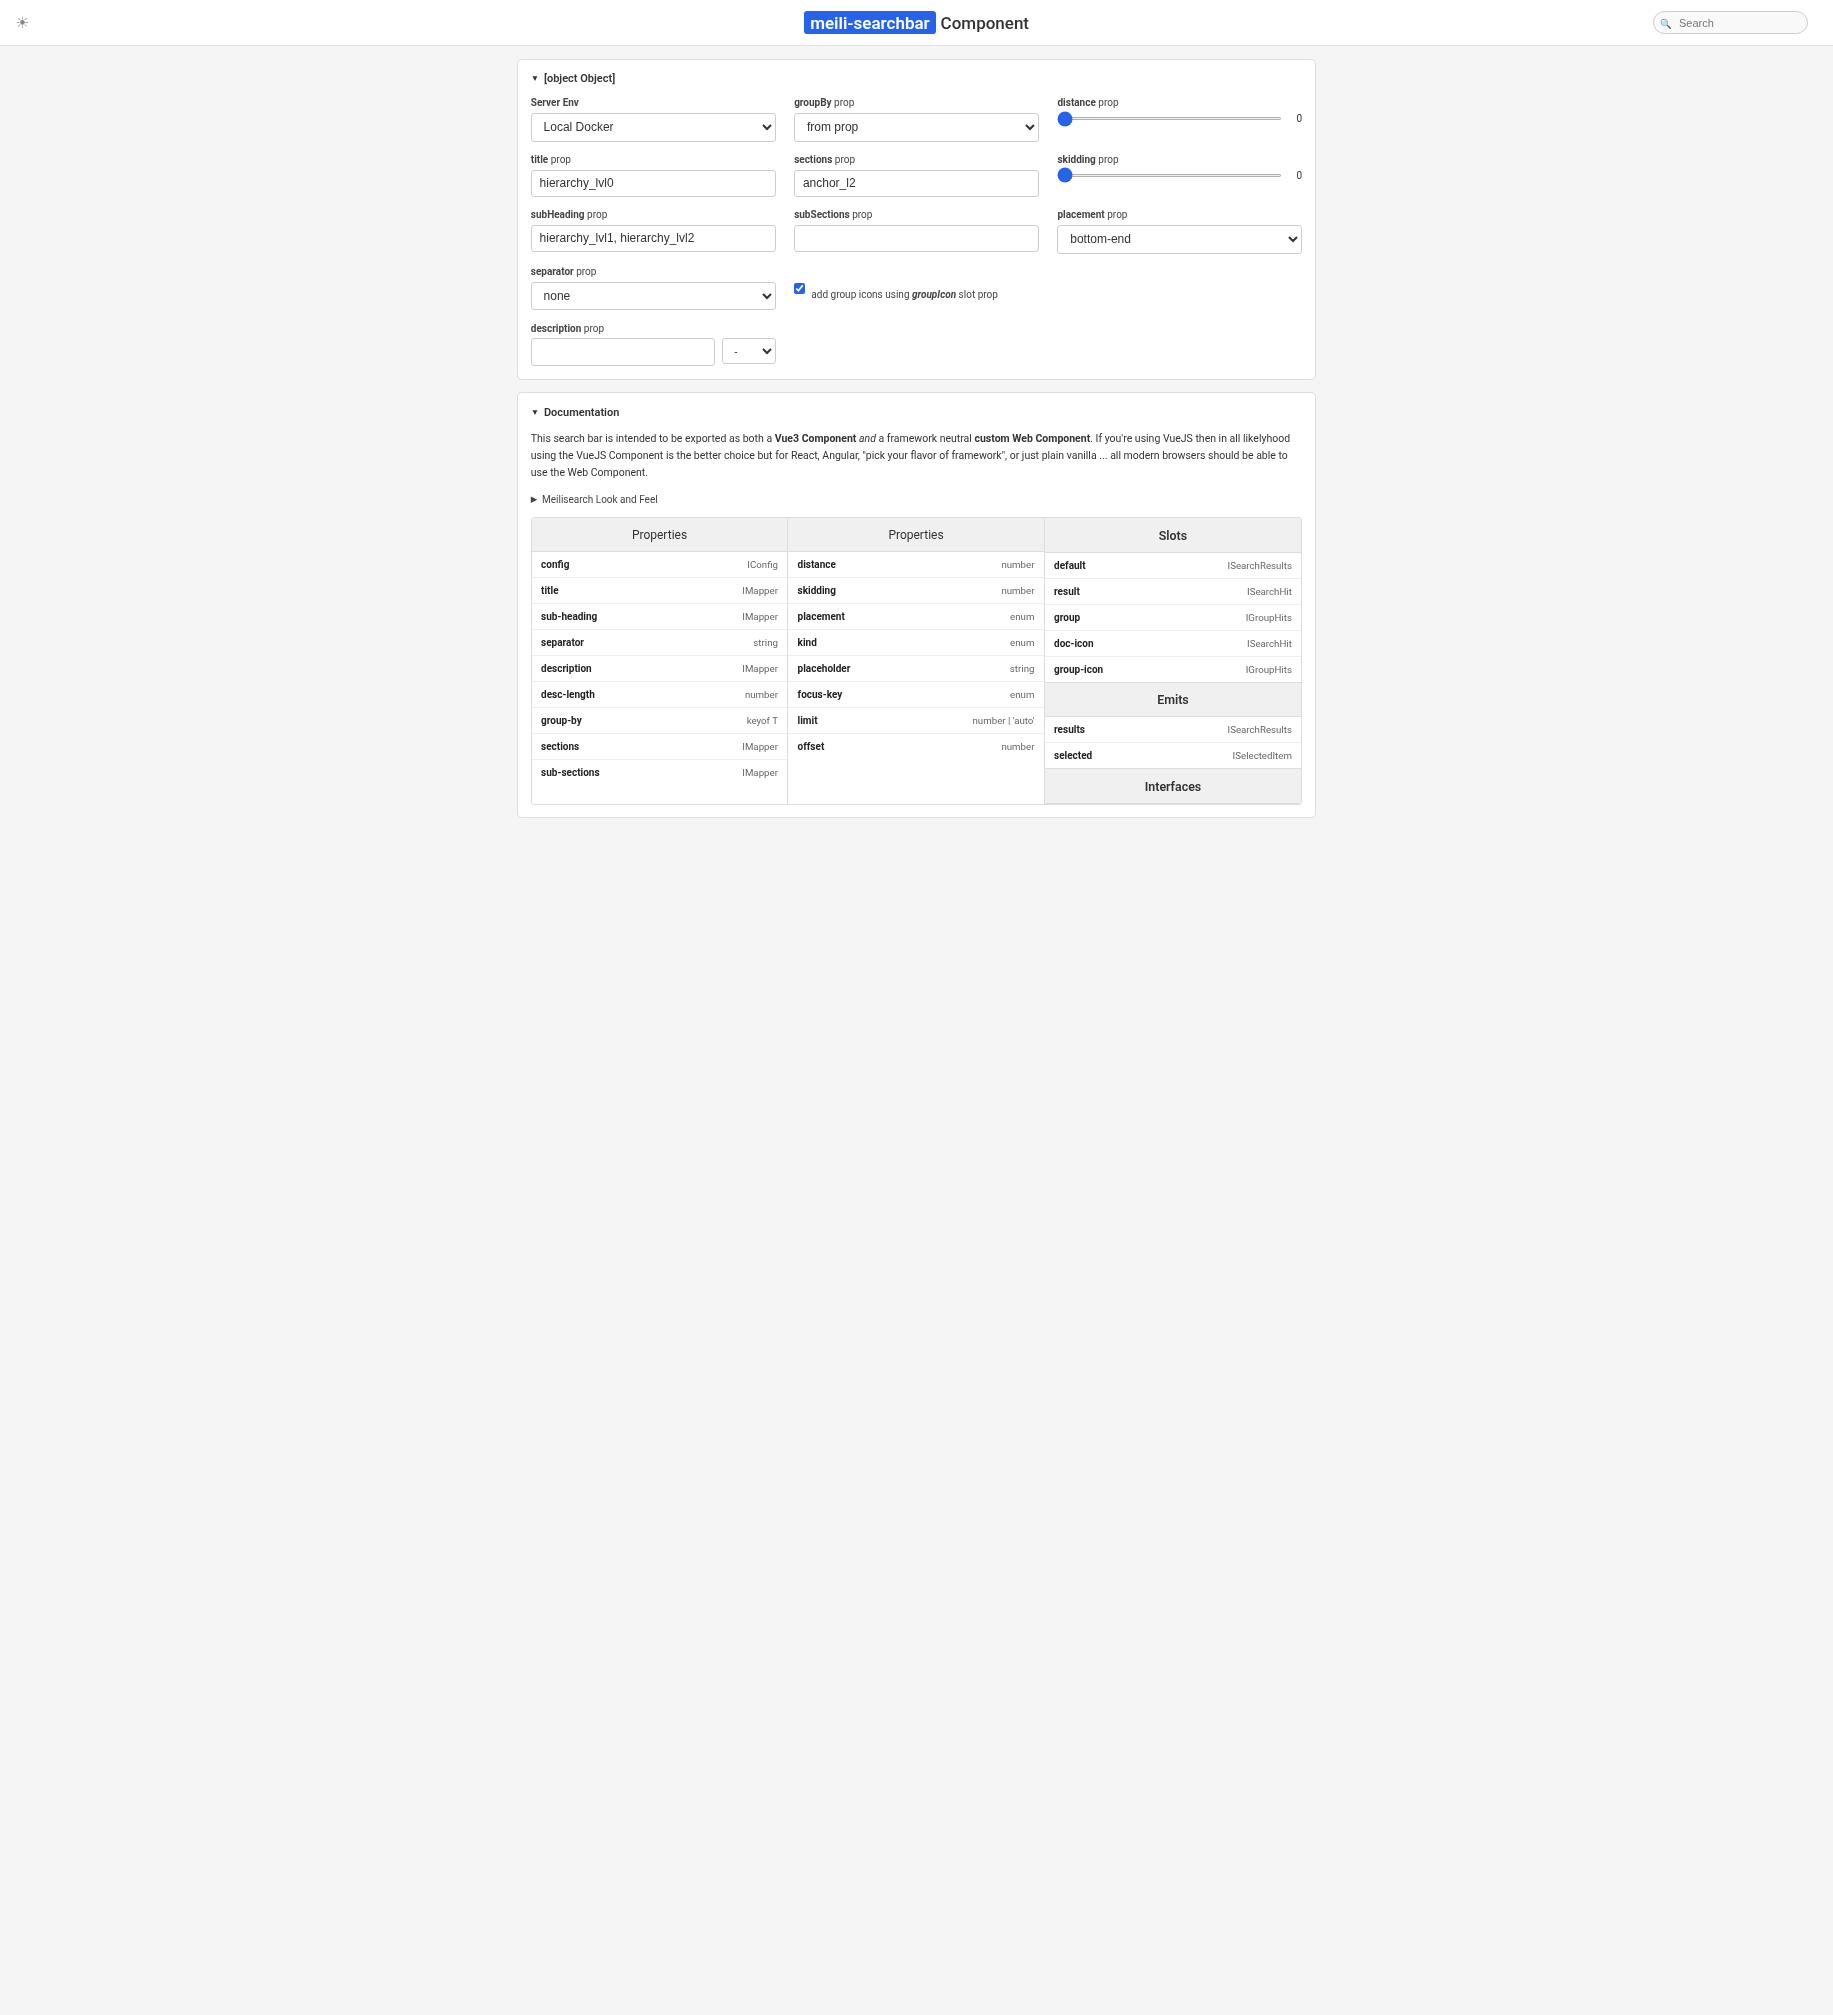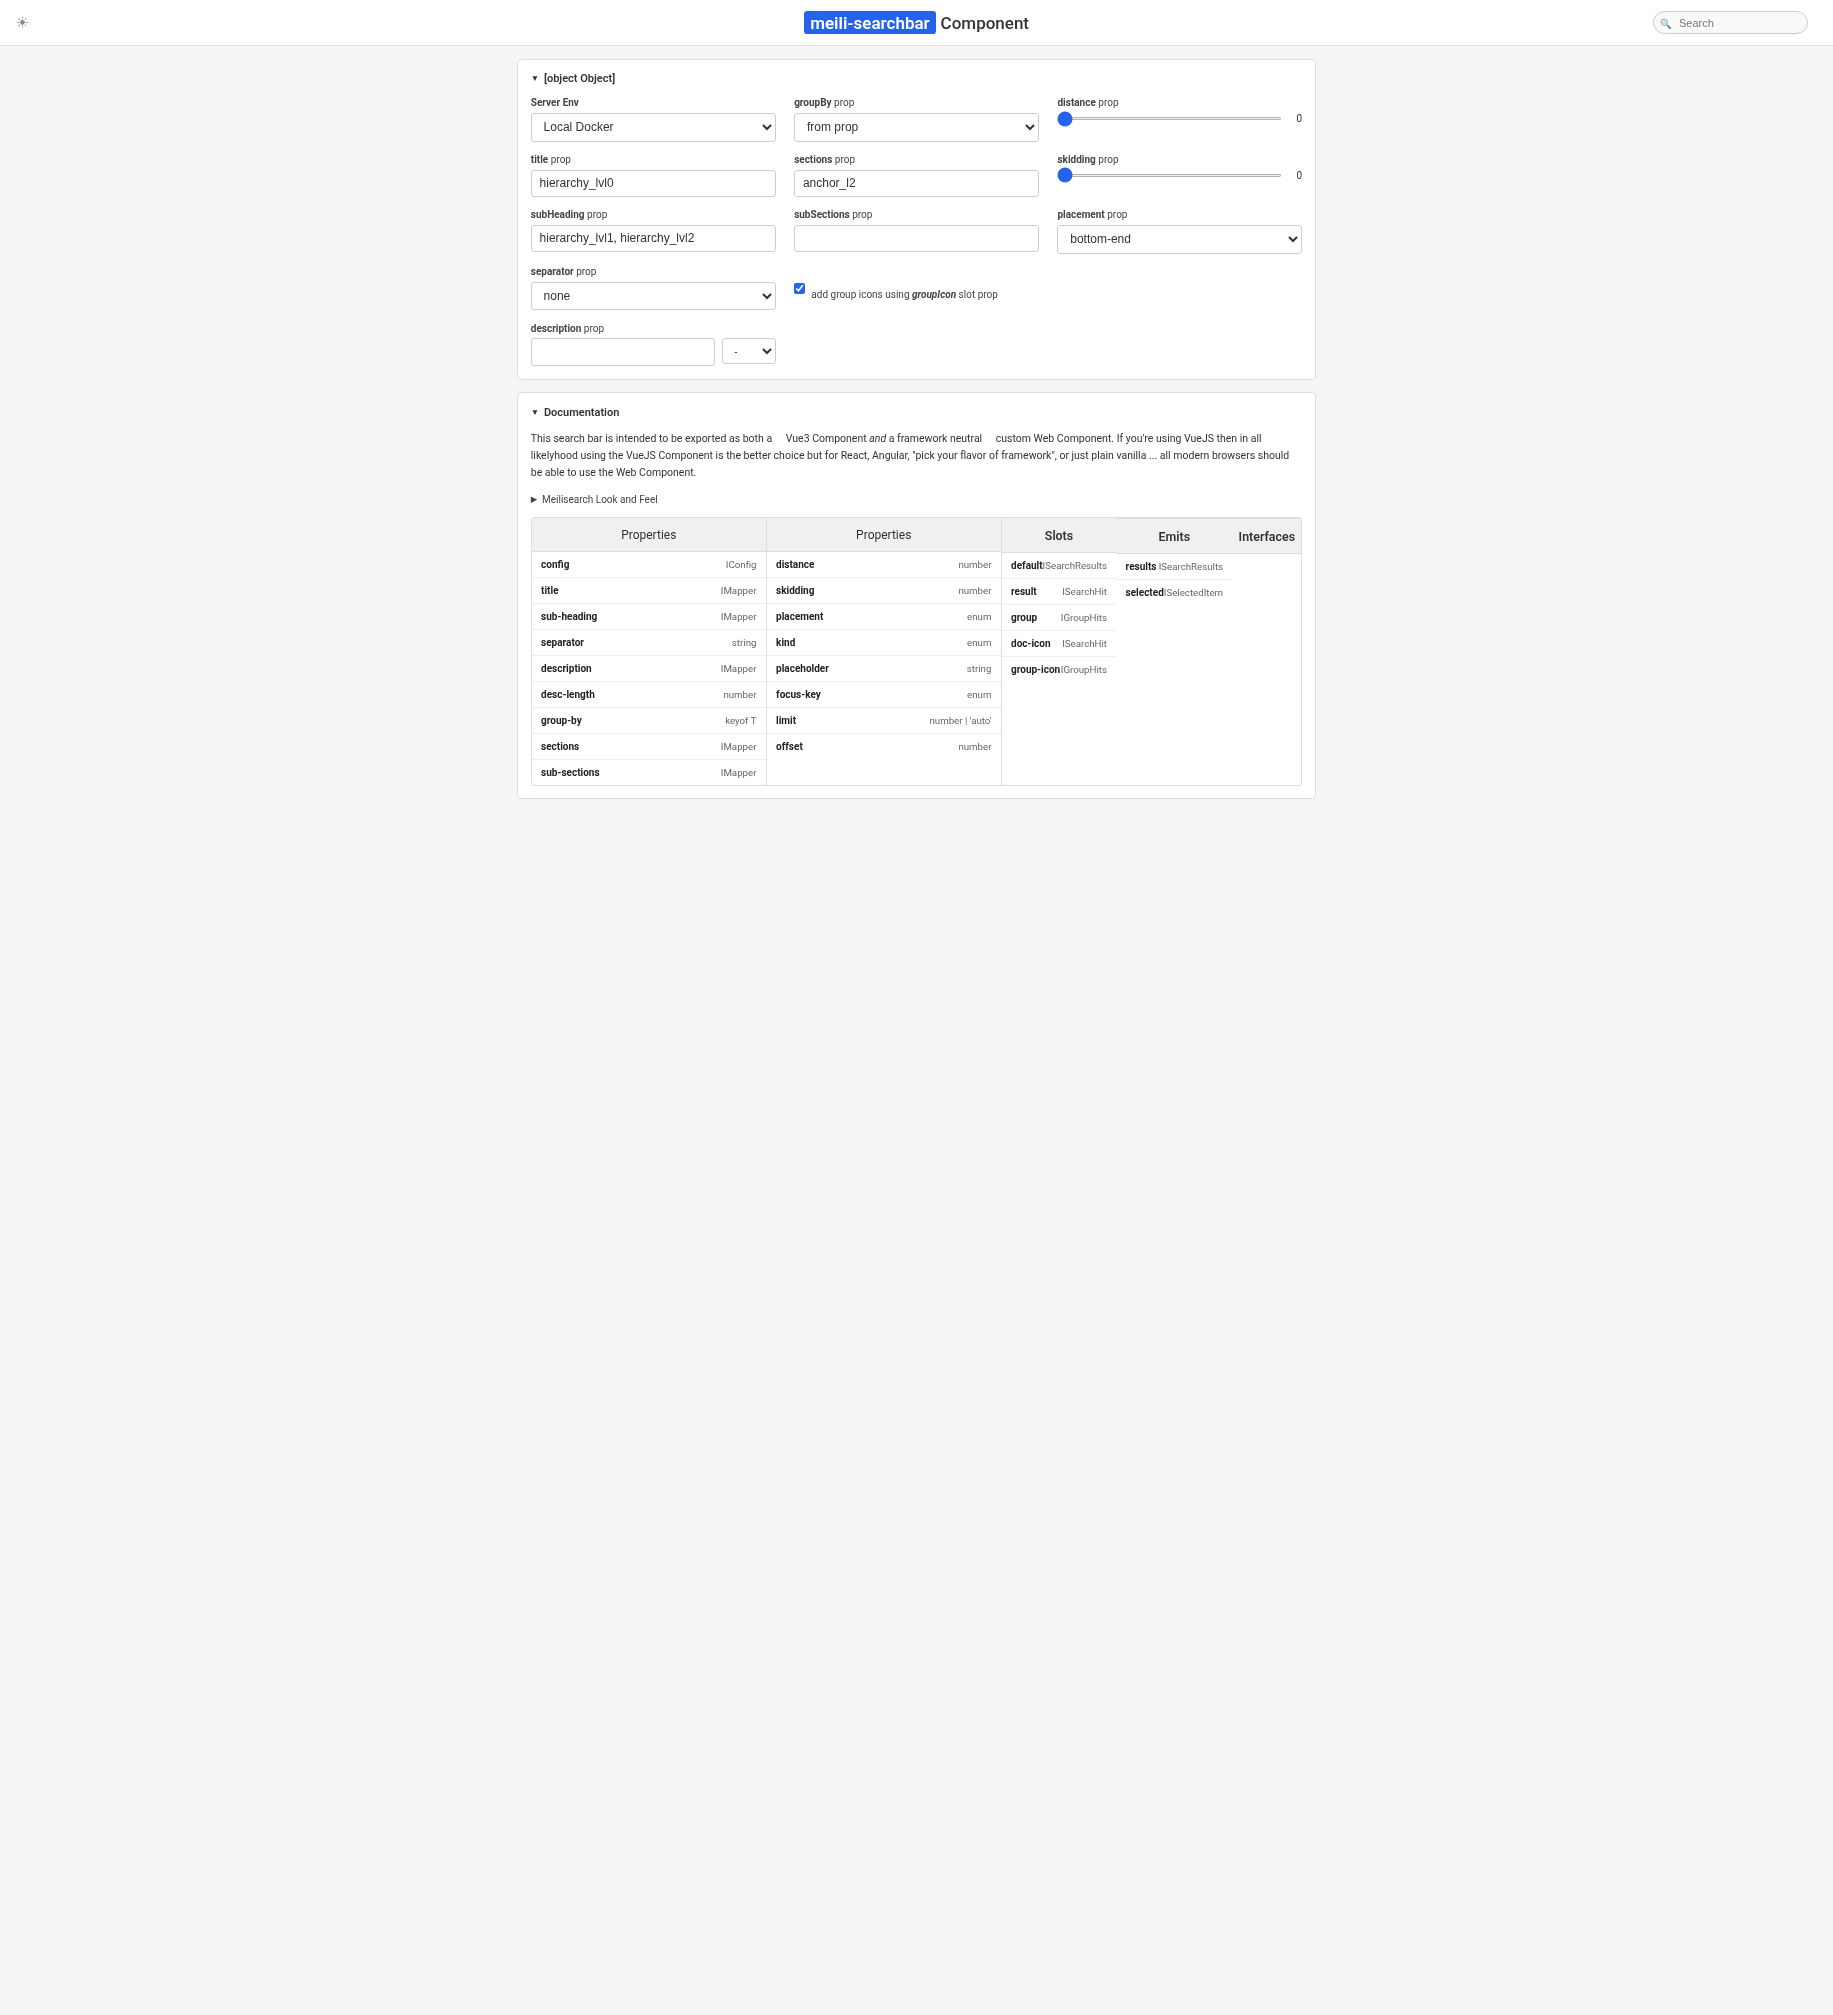--- a/index.html
+++ b/index.html
@@ -188,21 +188,21 @@
       width: 54px;
     }
 
     
     .doc-text {
       font-size: 10.5px;
       line-height: 1.6;
       color: #333;
       margin-bottom: 12.4px;
     }
-    .doc-text strong { font-weight: 400; margin-left: 11px; }
+    .doc-text strong { font-weight: 700; }
     .doc-text em { font-style: italic; }
 
     .collapsible-header {
       display: flex;
       align-items: center;
       gap: 4.7px;
       font-size: 10px;
       color: #444;
       cursor: pointer;
       margin-bottom: 12.4px;
@@ -248,21 +248,21 @@
       color: #222;
     }
     .table-row .prop-type {
       color: #666;
       font-size: 9.7px;
     }
 
     
     .right-col {
       display: flex;
-      flex-direction: row;
+      flex-direction: column;
     }
     .sub-table {
       flex: 1;
     }
     .sub-table-header {
       background: #f0f0f0;
       text-align: center;
       padding: 9.3px 6.2px;
       font-size: 12.4px;
       font-weight: 600;

